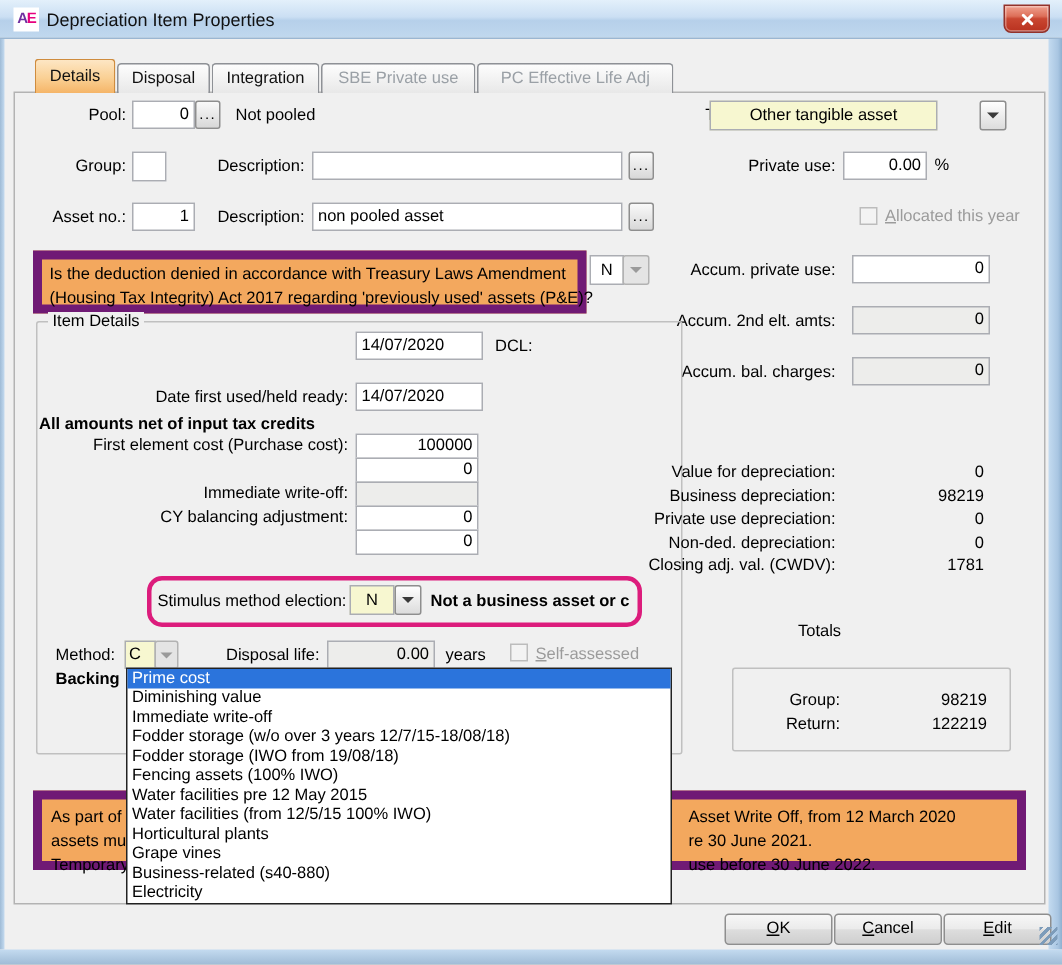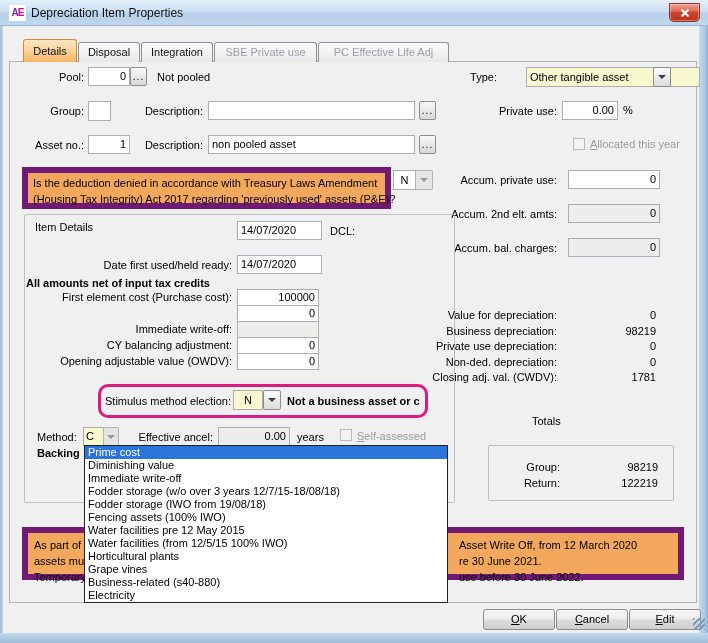--- a/index.html
+++ b/index.html
@@ -96,21 +96,21 @@
   <div class="fld" style="left:208px;top:101px;width:207px;height:19px;"></div>
   <div class="ell" style="left:419px;top:101px;width:17px;height:19px;line-height:17px;">...</div>
 
   <div class="rlbl" style="left:4px;top:139px;width:80px;">Asset no.:</div>
   <div class="fld num" style="left:88px;top:135px;width:42px;height:19px;">1</div>
   <div class="rlbl" style="left:110px;top:139px;width:93px;">Description:</div>
   <div class="fld" style="left:208px;top:135px;width:207px;height:19px;">non pooled asset</div>
   <div class="ell" style="left:419px;top:135px;width:17px;height:19px;line-height:17px;">...</div>
 
   <div class="rlbl" style="left:440px;top:71px;width:57px;">Type:</div>
-  <div class="fld yel" style="left:526px;top:67px;width:174px;height:20px;line-height:18px;">Other tangible asset</div>
+  <div class="fld yel" style="left:473px;top:67px;width:152px;height:20px;line-height:18px;text-align:center;">Other tangible asset</div>
   <div class="arr" style="left:653px;top:67px;width:18px;height:20px;"></div>
 
   <div class="rlbl" style="left:440px;top:105px;width:117px;">Private use:</div>
   <div class="fld num" style="left:562px;top:101px;width:56px;height:19px;">0.00</div>
   <div class="lbl" style="left:623px;top:104px;">%</div>
 
   <div class="chk off" style="left:573px;top:138px;"></div>
   <div class="lbl gry" style="left:590px;top:138px;"><u>A</u>llocated this year</div>
 
   <div class="notice" style="left:22px;top:167px;width:369px;height:42px;">
@@ -121,50 +121,49 @@
   <div class="arr off" style="left:415px;top:170px;width:18px;height:20px;"></div>
 
   <div class="rlbl" style="left:410px;top:174px;width:147px;">Accum. private use:</div>
   <div class="fld num" style="left:568px;top:170px;width:92px;height:19px;">0</div>
   <div class="rlbl" style="left:410px;top:208px;width:147px;">Accum. 2nd elt. amts:</div>
   <div class="fld num dis" style="left:568px;top:204px;width:92px;height:19px;">0</div>
   <div class="rlbl" style="left:410px;top:242px;width:147px;">Accum. bal. charges:</div>
   <div class="fld num dis" style="left:568px;top:238px;width:92px;height:19px;">0</div>
 
   <div class="grp" style="left:24px;top:214px;width:431px;height:289px;"></div>
-  <div class="grplbl" style="left:32px;top:208px;margin-top:13px;">Item Details</div>
+  <div class="grplbl" style="left:32px;top:208px;">Item Details</div>
 
   <div class="fld" style="left:237px;top:221px;width:85px;height:19px;">14/07/2020</div>
   <div class="lbl" style="left:330px;top:225px;">DCL:</div>
 
   <div class="rlbl" style="left:60px;top:259px;width:172px;">Date first used/held ready:</div>
   <div class="fld" style="left:237px;top:255px;width:85px;height:19px;">14/07/2020</div>
 
   <div class="lbl b" style="left:26px;top:277px;">All amounts net of input tax credits</div>
 
   <div class="rlbl" style="left:10px;top:291px;width:222px;">First element cost (Purchase cost):</div>
   <div class="fld num" style="left:237px;top:289px;width:82px;height:17px;line-height:15px;">100000</div>
   <div class="fld num" style="left:237px;top:305px;width:82px;height:17px;line-height:15px;">0</div>
   <div class="rlbl" style="left:10px;top:323px;width:222px;">Immediate write-off:</div>
   <div class="fld num dis" style="left:237px;top:321px;width:82px;height:17px;line-height:15px;"></div>
   <div class="rlbl" style="left:10px;top:339px;width:222px;">CY balancing adjustment:</div>
   <div class="fld num" style="left:237px;top:337px;width:82px;height:17px;line-height:15px;">0</div>
-  <div class="rlbl" style="left:10px;top:355px;width:222px;">Opening adjustable value (OWDV):</div>
   <div class="fld num" style="left:237px;top:353px;width:82px;height:17px;line-height:15px;">0</div>
 
   <div class="stim" style="left:98px;top:384px;width:330px;height:34px;"></div>
   <div class="rlbl" style="left:105px;top:395px;width:117px;">Stimulus method election:</div>
   <div class="fld yel ctr" style="left:233px;top:390px;width:30px;height:20px;line-height:18px;z-index:6;">N</div>
   <div class="arr" style="left:263px;top:390px;width:18px;height:20px;z-index:6;"></div>
   <div class="lbl b" style="left:287px;top:395px;width:138px;overflow:hidden;z-index:6;">Not a business asset or c</div>
 
   <div class="lbl" style="left:37px;top:431px;">Method:</div>
   <div class="fld yel" style="left:83px;top:427px;width:21px;height:19px;line-height:17px;padding:0 2px;">C</div>
   <div class="arr off" style="left:103px;top:427px;width:16px;height:19px;"></div>
-  <div class="rlbl" style="left:120px;top:431px;width:93px;">Effective ancel:</div>
+  <div class="rlbl" style="left:120px;top:431px;width:93px;">Disposal life:</div>
   <div class="fld num dis" style="left:218px;top:427px;width:72px;height:19px;">0.00</div>
   <div class="lbl" style="left:297px;top:431px;">years</div>
   <div class="chk off" style="left:340px;top:429px;"></div>
   <div class="lbl gry" style="left:357px;top:430px;"><u>S</u>elf-assessed</div>
 
   <div class="lbl b" style="left:37px;top:447px;">Backing</div>
 
   <div class="rlbl" style="left:410px;top:309px;width:147px;">Value for depreciation:</div>
   <div class="rlbl" style="left:556px;top:309px;width:100px;">0</div>
   <div class="rlbl" style="left:410px;top:325px;width:147px;">Business depreciation:</div>

